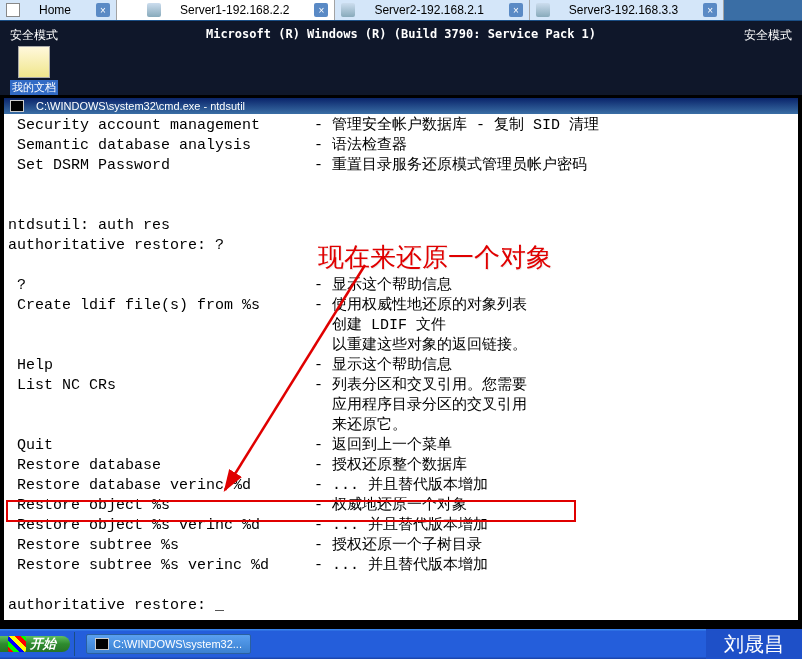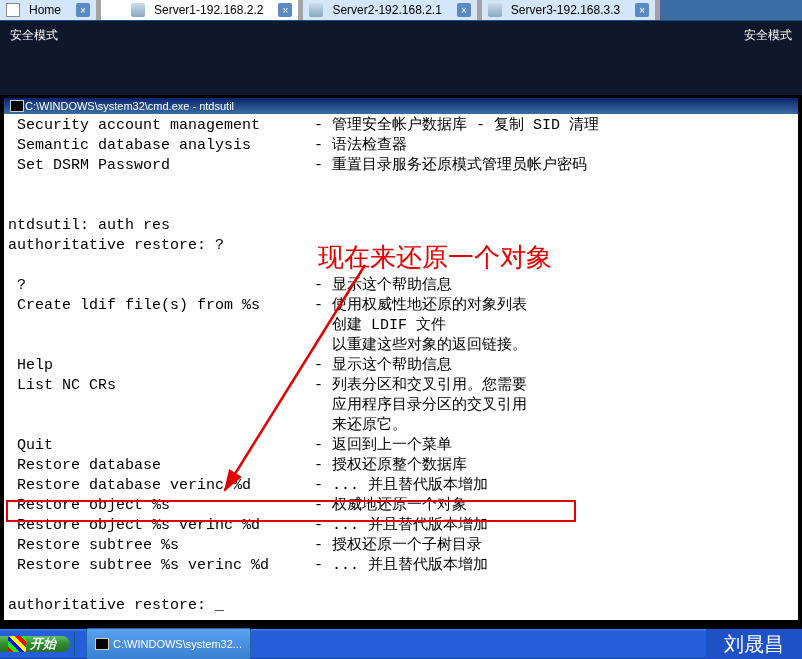--- a/index.html
+++ b/index.html
@@ -1,52 +1,52 @@
 <!DOCTYPE html>
 <html><head>
 <meta charset="utf-8">
 <style>
 * { margin: 0; padding: 0; box-sizing: border-box; }
 body { width: 802px; height: 659px; background: #000; font-family: "Microsoft YaHei", sans-serif; overflow: hidden; position: relative; }
 
 
 .tabs { display: flex; background: #3a6ea5; height: 21px; border-bottom: 1px solid #1a4e85; }
-.tab { display: flex; align-items: center; padding: 0 6px; font-size: 12px; border-right: 5px solid #a3a3a3; color: #000; background: #d4e6f9; gap: 9px; cursor: pointer; }
+.tab { display: flex; align-items: center; padding: 0 6px; font-size: 12px; border-right: 1px solid #a3a3a3; color: #000; background: #d4e6f9; gap: 19px; cursor: pointer; }
 .tab.active { background: #fff; padding-left: 30px; }
 .tab-close { width: 14px; height: 14px; background: #5a8ac5; color: #fff; display: flex; align-items: center; justify-content: center; font-size: 10px; border-radius: 2px; margin-left: 6px; }
 .tab-icon { width: 14px; height: 14px; display: inline-block; }
 .tab-icon.home { background: #fff; border: 1px solid #888; }
 .tab-icon.server { background: linear-gradient(#cde, #8ab); border-radius: 2px; }
 
 
 .desktop { background: #0f172a; height: 74px; position: relative; color: #fff; font-family: "SimSun", monospace; font-size: 12px; }
 .safe-mode-left { position: absolute; top: 6px; left: 10px; }
 .safe-mode-right { position: absolute; top: 6px; right: 10px; }
 .build-info { position: absolute; top: 6px; left: 50%; transform: translateX(-50%); white-space: nowrap; font-weight: bold; }
 .desktop-icon { position: absolute; top: 25px; left: 10px; text-align: center; }
 .desktop-icon .ico { width: 32px; height: 32px; background: linear-gradient(#fff8dc, #f0e68c); border: 1px solid #aaa; margin: 0 auto; }
 .desktop-icon .lbl { background: #316ac5; color: #fff; font-size: 11px; padding: 0 2px; margin-top: 2px; }
 
 
 .cmd-window { position: absolute; top: 97px; left: 3px; right: 3px; background: #fff; border: 1px solid #000; }
-.cmd-title { background: linear-gradient(#0a246a, #3a6ea5); color: #fff; font-size: 11px; padding: 2px 6px; font-family: "Tahoma", sans-serif; display: flex; align-items: center; gap: 1px; }
+.cmd-title { background: linear-gradient(#0a246a, #3a6ea5); color: #fff; font-size: 11px; padding: 2px 6px; font-family: "Tahoma", sans-serif; display: flex; align-items: center; gap: 12px; }
 .cmd-title .ico { width: 14px; height: 12px; background: #000; border: 1px solid #ccc; display: inline-block; }
 .cmd-body { background: #fff; color: #000; font-family: "Courier New", "NSimSun", monospace; font-size: 15px; line-height: 20px; padding: 2px 4px 4px; white-space: pre; position: relative; }
 
 
 .hl-box { position: absolute; border: 2px solid #e00000; }
 
 .anno { position: absolute; color: #e00000; font-family: "SimSun", serif; font-size: 26px; font-weight: normal; text-shadow: 1px 1px 0 rgba(0,0,0,0.08); }
 .arrow-svg { position: absolute; pointer-events: none; }
 
 
 .taskbar { position: absolute; bottom: 0; left: 0; right: 0; height: 30px; background: linear-gradient(#3e8ef0, #245edb 8%, #245edb 92%, #1941a5); display: flex; align-items: center; }
 .start-btn { height: 16px; background: linear-gradient(#5fbf5f, #2e8b2e 50%, #267326); color: #fff; font-size: 13px; font-weight: bold; padding: 0 14px 0 8px; display: flex; align-items: center; gap: 4px; border-radius: 0 8px 8px 0; font-style: italic; }
 .start-btn .flag { width: 18px; height: 16px; display: inline-block; background: repeating-linear-gradient(45deg, #f00 0 4px, #0f0 4px 8px, #00f 8px 12px, #ff0 12px 16px); border-radius: 2px; }
-.task-item { height: 32px; margin: 0 2px; background: linear-gradient(#5aa0f0, #3a80d0); border: 1px solid #2a60a0; color: #fff; font-size: 11px; padding: 0 8px; display: flex; align-items: center; gap: 4px; border-radius: 2px; }
+.task-item { height: 20px; margin: 0 2px; background: linear-gradient(#5aa0f0, #3a80d0); border: 1px solid #2a60a0; color: #fff; font-size: 11px; padding: 0 8px; display: flex; align-items: center; gap: 4px; border-radius: 2px; }
 .task-item .ico { width: 14px; height: 12px; background: #000; border: 1px solid #ccc; }
 .watermark { margin-left: auto; height: 30px; background: #1e50c8; color: #fff; font-size: 20px; font-family: "KaiTi","SimSun",serif; padding: 0 18px; display: flex; align-items: center; }
 .sep { width: 6px; height: 24px; border-left: 1px solid #1a4e85; margin: 0 4px; }
 </style>
 </head>
 <body>
 
 <div class="tabs">
   <div class="tab">
     <span class="tab-icon home"></span>
@@ -65,21 +65,26 @@
   </div>
   <div class="tab">
     <span class="tab-icon server"></span>
     <span>Server3-192.168.3.3</span>
     <span class="tab-close">×</span>
   </div>
 </div>
 
 <div class="desktop">
   <div class="safe-mode-left">安全模式</div>
+  <div class="build-info">Microsoft (R) Windows (R) (Build 3790: Service Pack 1)</div>
   <div class="safe-mode-right">安全模式</div>
+  <div class="desktop-icon">
+    <div class="ico"></div>
+    <div class="lbl">我的文档</div>
+  </div>
 </div>
 
 <div class="cmd-window">
   <div class="cmd-title">
     <span class="ico"></span>
     <span>C:\WINDOWS\system32\cmd.exe - ntdsutil</span>
   </div>
   <div class="cmd-body" id="cmd-body"> Security account management      - 管理安全帐户数据库 - 复制 SID 清理
  Semantic database analysis       - 语法检查器
  Set DSRM Password                - 重置目录服务还原模式管理员帐户密码

